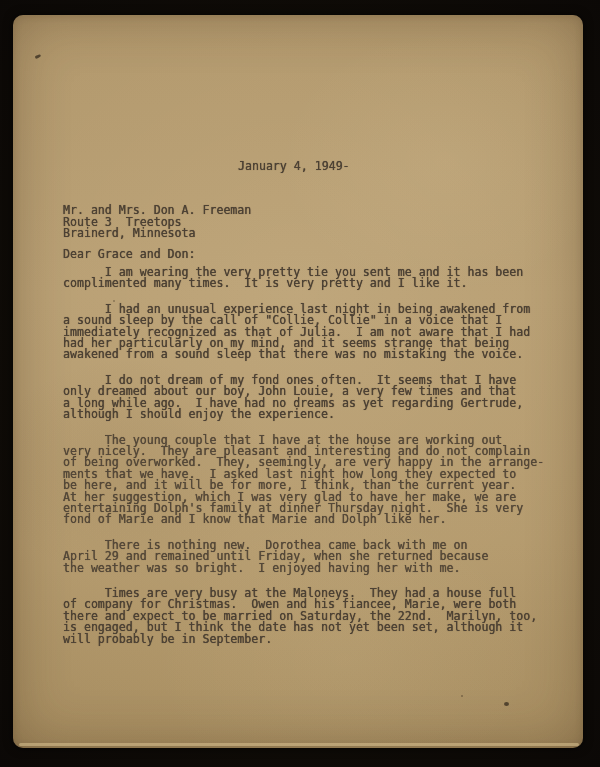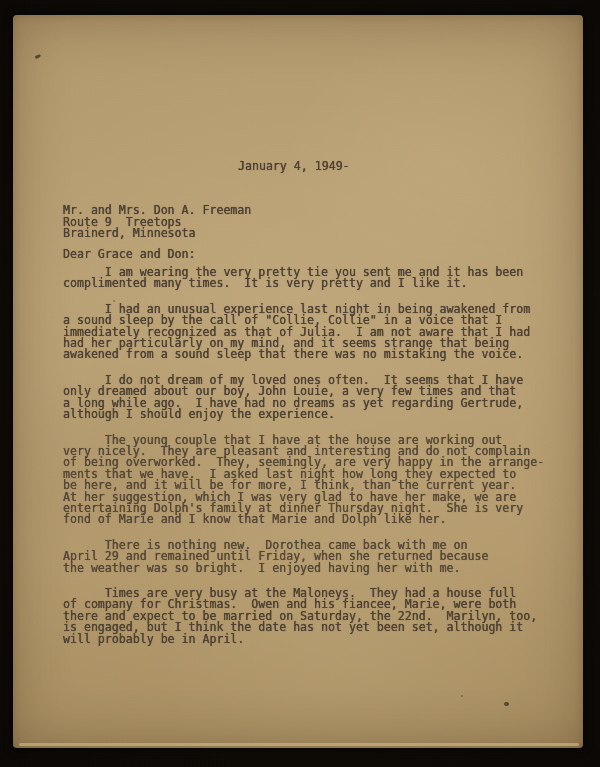--- a/index.html
+++ b/index.html
@@ -19,21 +19,21 @@
     height: 767px;
     background:
       radial-gradient(120% 120% at 50% 50%, #141008 0%, #0b0806 60%, #060402 100%);
   }
   .paper {
     position: absolute;
     left: 13px;
     top: 15px;
     width: 570px;
     height: 733px;
-    border-radius: 4px;
+    border-radius: 10px;
     background-color: #b2986b;
     background-image:
       radial-gradient(130% 95% at 50% 38%, rgba(255,240,205,0.12) 0%, rgba(255,240,205,0.03) 45%, rgba(60,40,15,0.10) 100%),
       radial-gradient(42% 26% at 76% 20%, rgba(255,235,195,0.08), transparent 70%),
       radial-gradient(36% 22% at 20% 62%, rgba(85,60,28,0.07), transparent 70%),
       radial-gradient(48% 30% at 58% 88%, rgba(255,238,200,0.06), transparent 70%),
       linear-gradient(180deg, #b0966a 0%, #b69c70 38%, #b3996c 72%, #ab9163 100%);
     box-shadow:
       inset 0 0 55px rgba(55,35,15,0.30),
       inset 0 0 8px rgba(55,35,15,0.20),
@@ -103,35 +103,35 @@
     <span class="speck speck-1"></span>
     <span class="speck speck-2"></span>
     <span class="speck speck-3"></span>
     <span class="speck speck-4"></span>
 
     <div class="letter">
 
       <div class="date-line">January 4, 1949-</div>
 
       <div class="address">Mr. and Mrs. Don A. Freeman
-Route 9  Treetops
+Route 3  Treetops
 Brainerd, Minnesota</div>
 
       <div class="salutation">Dear Grace and Don:</div>
 
       <div class="para">      I am wearing the very pretty tie you sent me and it has been
 complimented many times.  It is very pretty and I like it.</div>
 
       <div class="para">      I had an unusual experience last night in being awakened from
 a sound sleep by the call of "Collie, Collie" in a voice that I
 immediately recognized as that of Julia.  I am not aware that I had
 had her particularly on my mind, and it seems strange that being
 awakened from a sound sleep that there was no mistaking the voice.</div>
 
-      <div class="para">      I do not dream of my loved ones often.  It seems that I have
+      <div class="para">      I do not dream of my fond ones often.  It seems that I have
 only dreamed about our boy, John Louie, a very few times and that
 a long while ago.  I have had no dreams as yet regarding Gertrude,
 although I should enjoy the experience.</div>
 
       <div class="para faded">      The young couple that I have at the house are working out
 very nicely.  They are pleasant and interesting and do not complain
 of being overworked.  They, seemingly, are very happy in the arrange-
 ments that we have.  I asked last night how long they expected to
 be here, and it will be for more, I think, than the current year.
 At her suggestion, which I was very glad to have her make, we are
@@ -139,17 +139,17 @@
 fond of Marie and I know that Marie and Dolph like her.</div>
 
       <div class="para faded">      There is nothing new.  Dorothea came back with me on
 April 29 and remained until Friday, when she returned because
 the weather was so bright.  I enjoyed having her with me.</div>
 
       <div class="para">      Times are very busy at the Maloneys.  They had a house full
 of company for Christmas.  Owen and his fiancee, Marie, were both
 there and expect to be married on Saturday, the 22nd.  Marilyn, too,
 is engaged, but I think the date has not yet been set, although it
-will probably be in April.</div>
+will probably be in September.</div>
 
     </div>
   </div>
 </div>
 
 </body></html>

